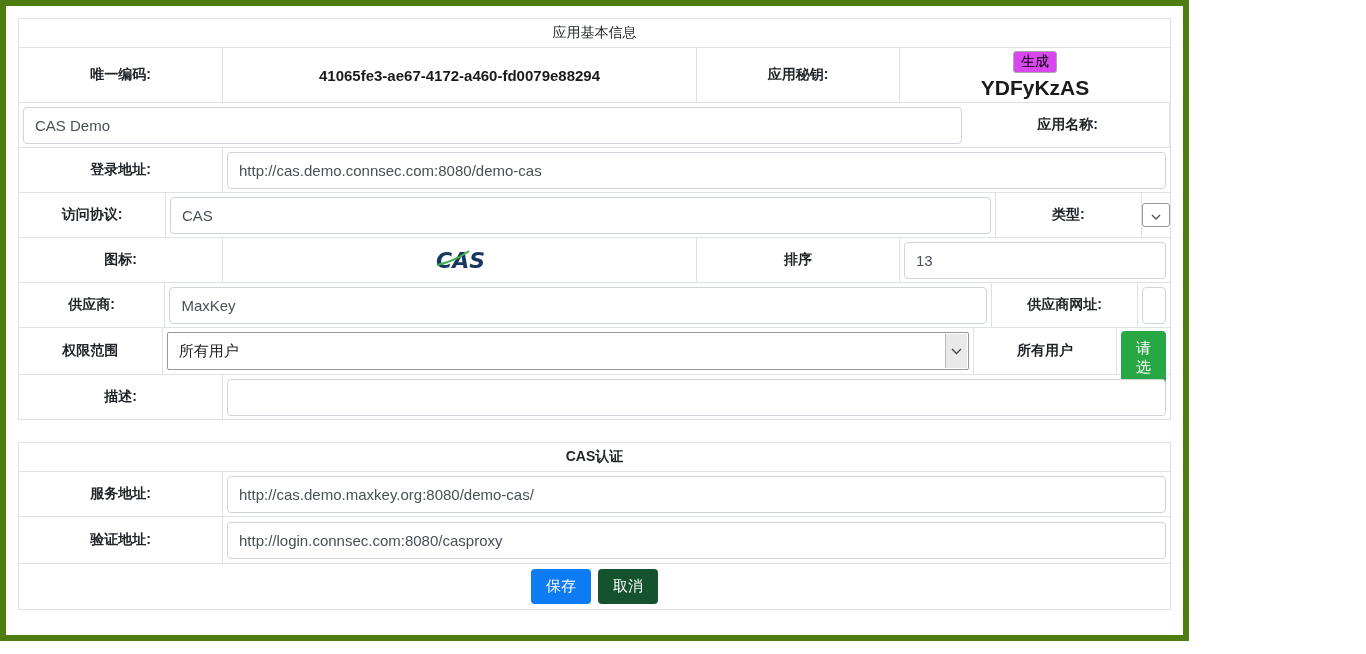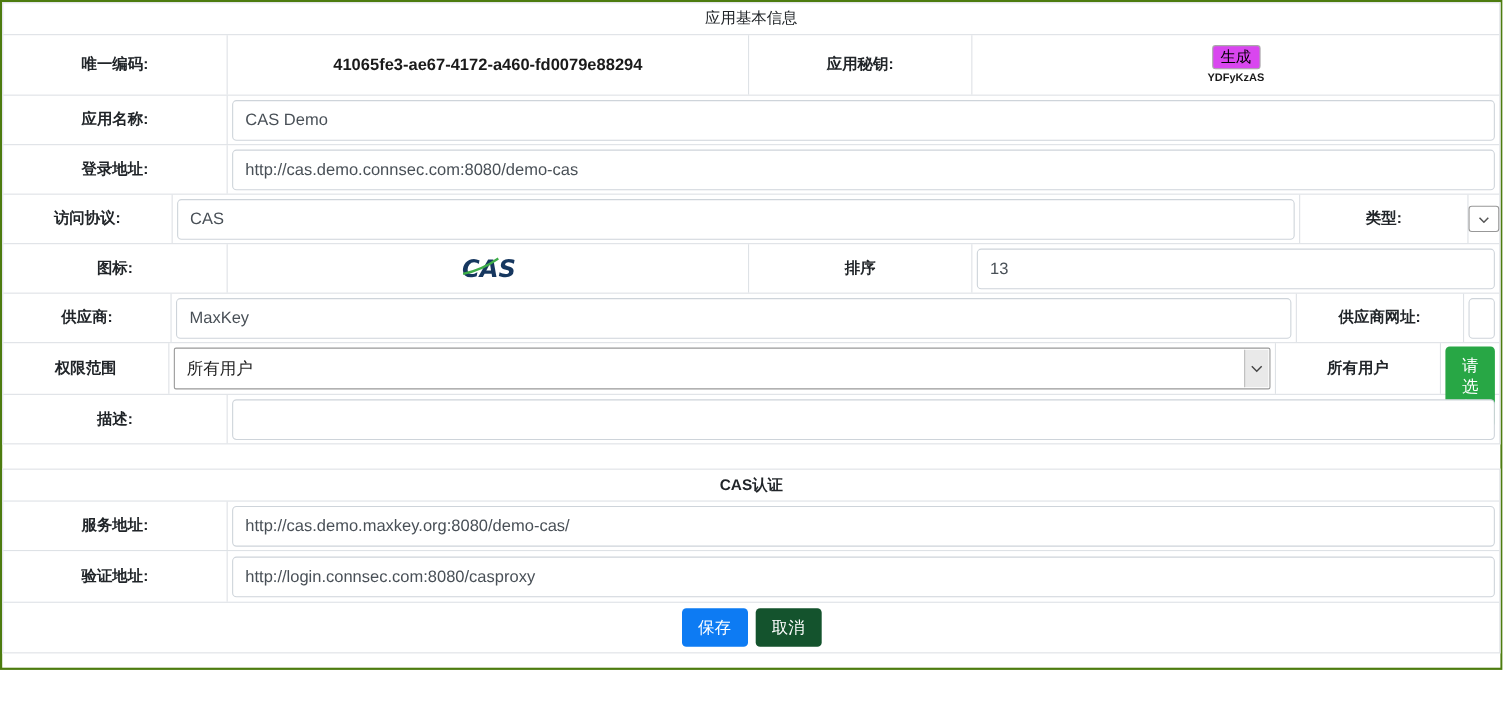--- a/index.html
+++ b/index.html
@@ -1,19 +1,19 @@
 <!DOCTYPE html>
 <html><head>
 <meta charset="utf-8">
 <style>
   * { box-sizing: border-box; margin: 0; padding: 0; }
   html, body { width: 1366px; height: 654px; background: #ffffff; }
   body { font-family: "Liberation Sans", "DejaVu Sans", sans-serif; color: #212529; }
 
-  .wrapper { border: 2px solid #4d7c0f; padding: 0; width: 1366px; }
+  .wrapper { border: 6px solid #4d7c0f; padding: 12px; width: 1189px; }
 
   .panel { border: 1px solid #dee2e6; background: #fff; }
   .panel + .panel { margin-top: 22px; }
   .panel-gap-bottom { margin-bottom: 13px; }
 
   .trow { display: flex; align-items: stretch; }
   .trow + .trow { border-top: 1px solid #dee2e6; }
 
   .thead { height: 28px; align-items: center; justify-content: center;
            font-size: 14px; }
@@ -30,21 +30,21 @@
 
   .h55 { height: 55px; }
   .h45 { height: 45px; }
   .h47 { height: 47px; }
 
   .center { justify-content: center; }
   .colstack { flex-direction: column; justify-content: center; gap: 3px; }
 
   .code-value { font-weight: 700; font-size: 15px; color: #1a1a1a; width: 100%;
                 text-align: center; }
-  .secret-value { font-weight: 700; font-size: 10px; color: #1a1a1a; }
+  .secret-value { font-weight: 700; font-size: 21px; color: #1a1a1a; }
 
   .pad { padding: 3px 4px; width: 100%; display: flex; align-items: center; }
 
   input.txt {
     width: 100%; height: 37px; border: 1px solid #ced4da; border-radius: 4px;
     padding: 0 11px; font-size: 15px; color: #495057; background: #fff;
     font-family: "Liberation Sans", "DejaVu Sans", sans-serif; outline: none;
   }
 
   .btn-generate {
@@ -106,24 +106,24 @@
         <span class="code-value">41065fe3-ae67-4172-a460-fd0079e88294</span>
       </div>
       <div class="cell c3 lbl">应用秘钥:</div>
       <div class="cell c4 colstack">
         <button class="btn-generate">生成</button>
         <span class="secret-value">YDFyKzAS</span>
       </div>
     </div>
 
     <div class="trow h45">
+      <div class="cell span3 pad">
+        <input class="txt" type="text" value="CAS Demo" style="">
+      </div>
       <div class="cell c1 lbl">应用名称:</div>
-      <div class="cell span3 pad">
-        <input class="txt" type="text" value="CAS Demo" style="">
-      </div>
     </div>
 
     <div class="trow h45">
       <div class="cell c1 lbl">登录地址:</div>
       <div class="cell span3 pad">
         <input class="txt" type="text" value="http://cas.demo.connsec.com:8080/demo-cas" style="">
       </div>
     </div>
 
     <div class="trow h45">

